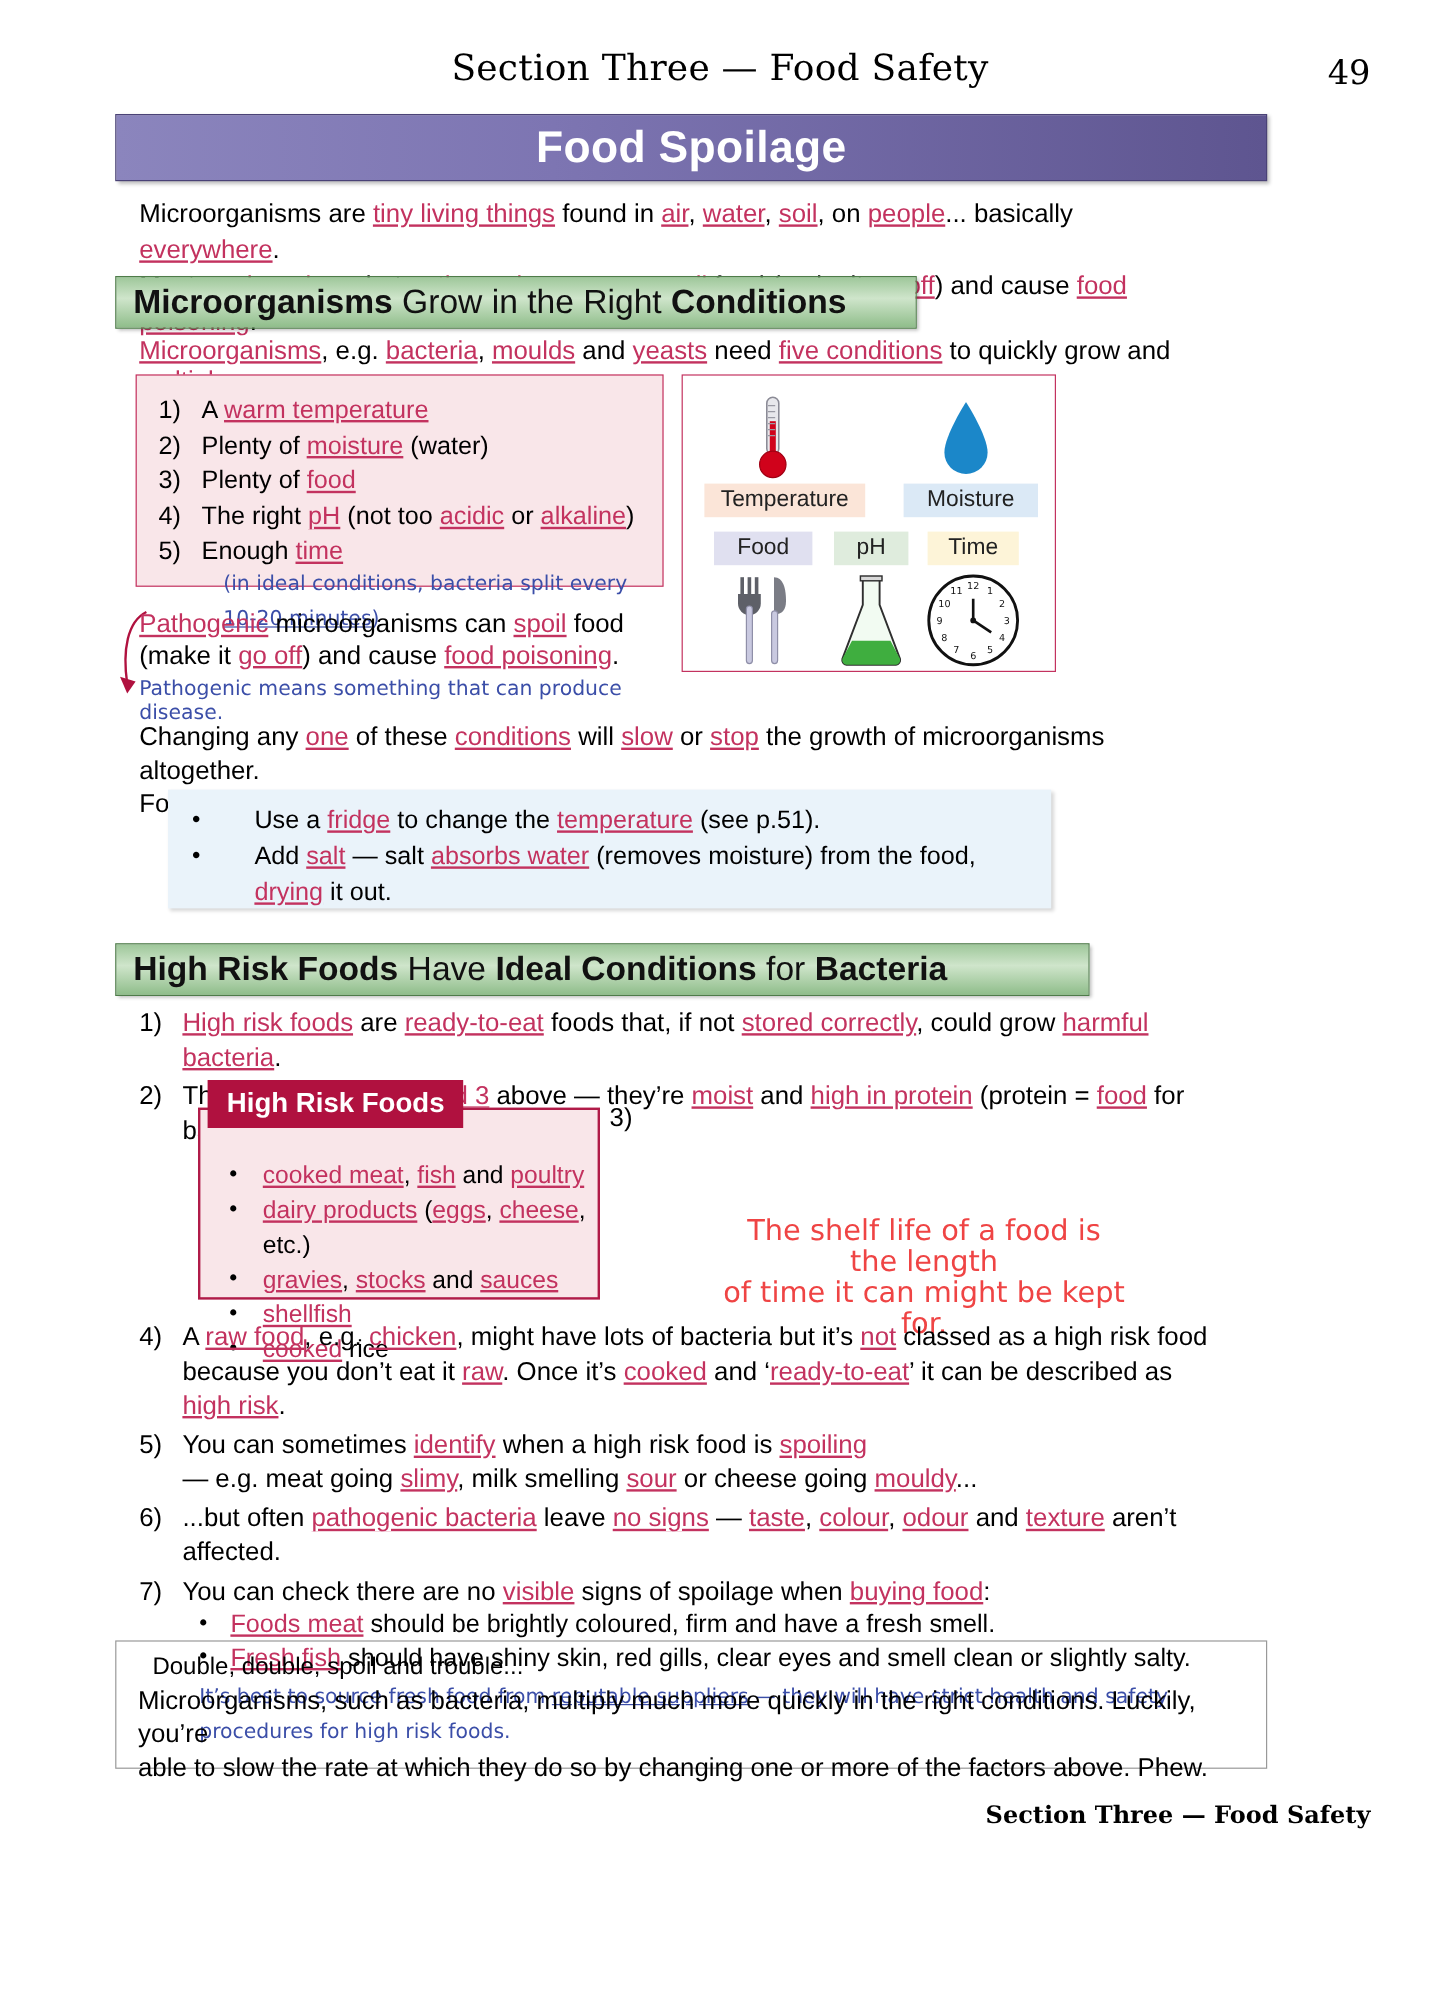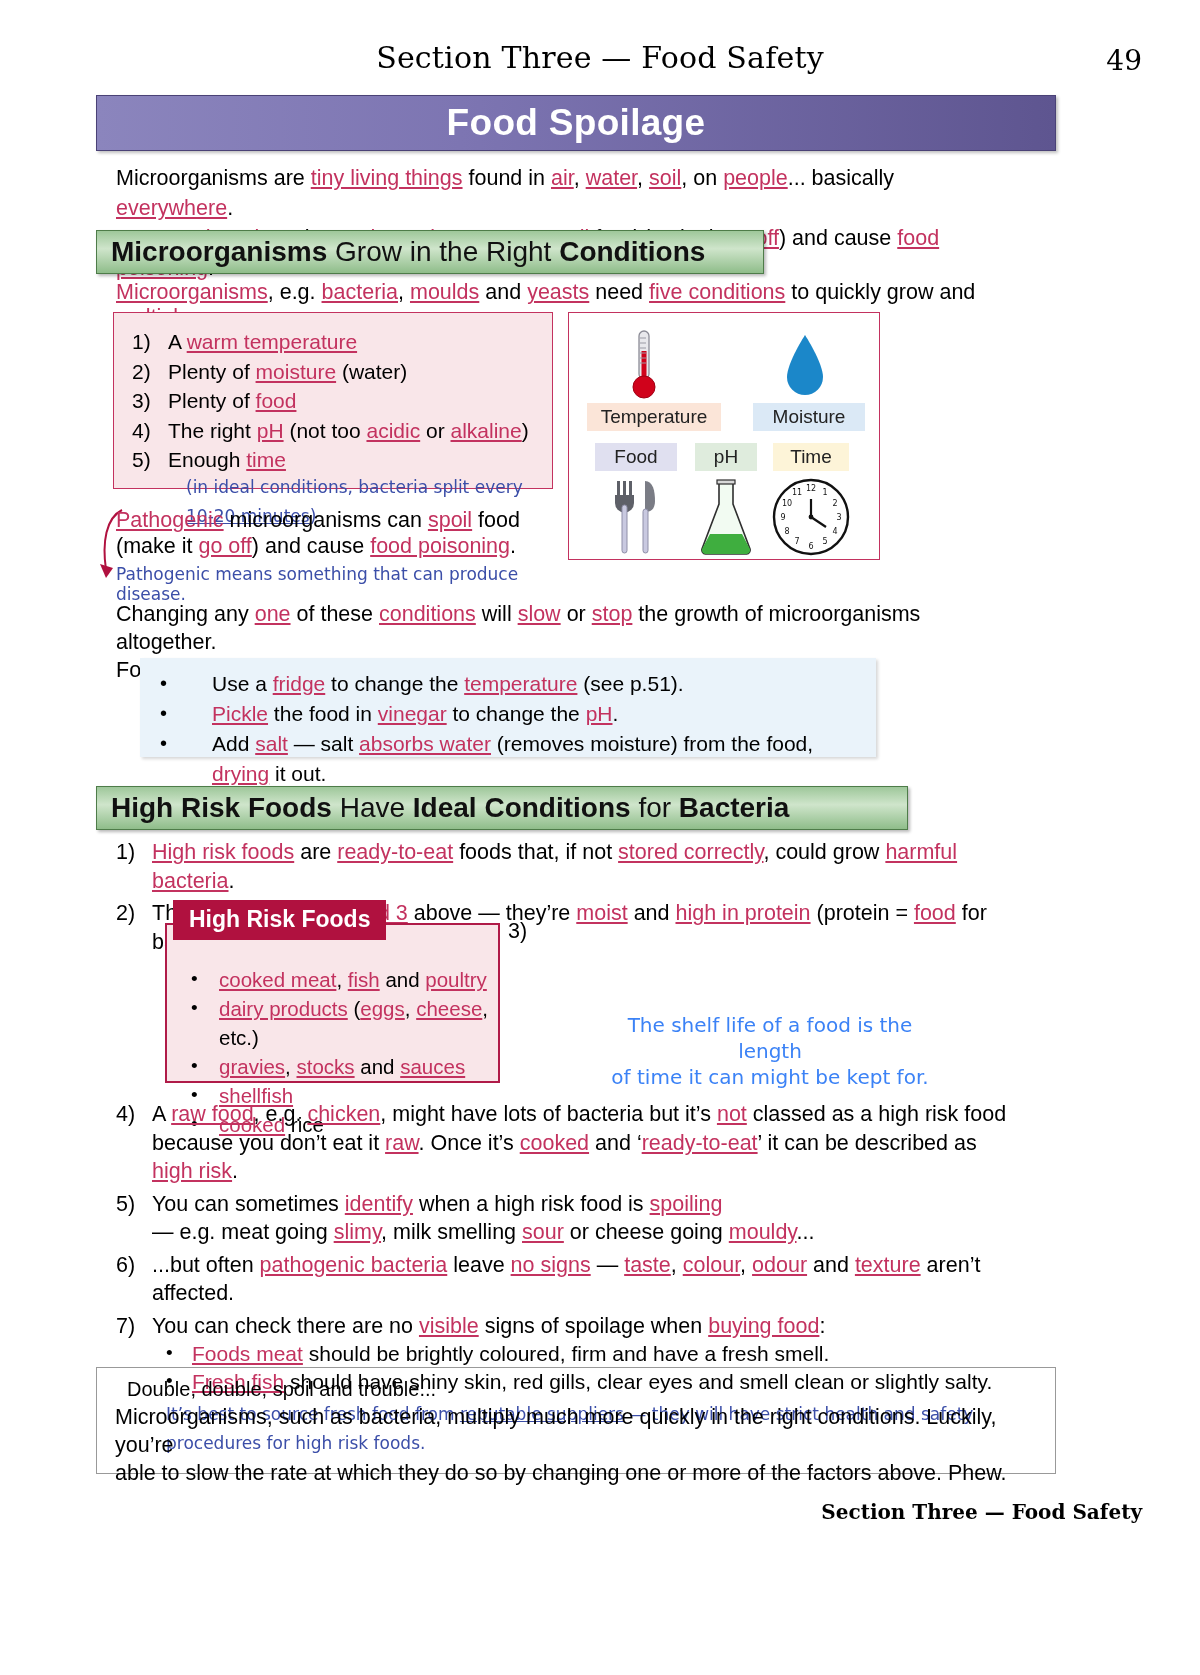--- a/index.html
+++ b/index.html
@@ -148,21 +148,21 @@
     content:"\2022"; position:absolute; left:24px; top:-1px; font-size:19px;
   }
 
   .pt3 {
     position:absolute; left:508px; top:917px; width:500px;
     display:flex; font-size:21.5px; line-height:28.5px;
   }
   .pt3 .num { width:36px; flex:0 0 36px; }
   .shelfnote {
     position:absolute; left:600px; top:1012px; width:340px;
-    text-align:center; font-size:20px; color:#3b82f6; line-height:26px;
+    text-align:center; font-size:24px; color:#ef4444; line-height:26px;
     font-family:"DejaVu Sans", sans-serif;
   }
 
   .sub { padding-left:40px; position:relative; font-size:21px; line-height:28px; }
   .sub:before { content:"\2022"; position:absolute; left:14px; top:-1px; font-size:19px; }
 
   .tipline {
     font-size:17px; color:#3b4ea8; margin-top:4px; padding-left:14px;
     font-family:"DejaVu Sans", sans-serif;
   }
@@ -318,21 +318,20 @@
   <div class="patho-note">Pathogenic means something that can produce disease.</div>
 
   <div class="changing">
     <div><span>Changing any </span><u class="r">one</u><span> of these </span><u class="r">conditions</u><span> will </span><u class="r">slow</u><span> or </span><u class="r">stop</u><span> the growth of microorganisms altogether.</span></div>
     <div>For example, you could:</div>
   </div>
 
   <div class="bluebox">
     <ul>
       <li><span>Use a </span><u class="r">fridge</u><span> to change the </span><u class="r">temperature</u><span> (see p.51).</span></li>
-      <li><u class="r">Pickle</u><span> the food in </span><u class="r">vinegar</u><span> to change the </span><u class="r">pH</u><span>.</span></li>
       <li><span>Add </span><u class="r">salt</u><span> — salt </span><u class="r">absorbs water</u><span> (removes moisture) from the food, </span><u class="r">drying</u><span> it out.</span></li>
     </ul>
   </div>
 
   <div class="greenbar" style="left:96px; top:786px; width:812px;">
     <span><b>High Risk Foods</b><span> Have </span><b>Ideal Conditions</b><span> for </span><b>Bacteria</b></span>
   </div>
 
   <div class="nlist" style="top:838px;">
     <div class="nrow">

